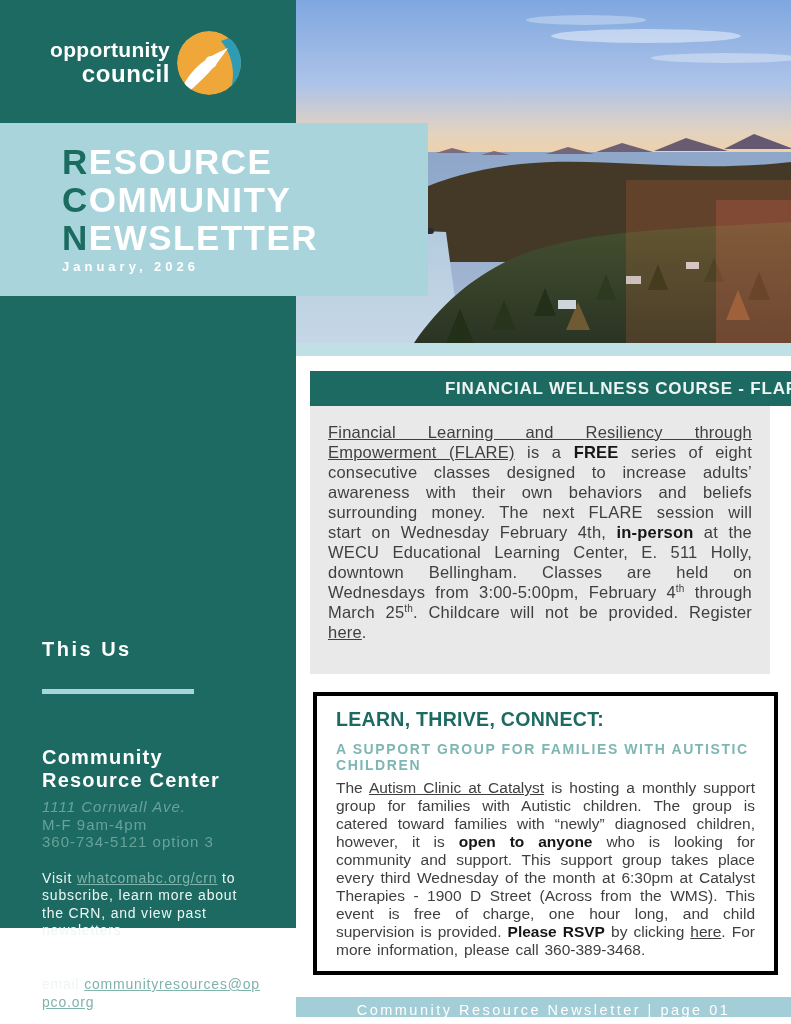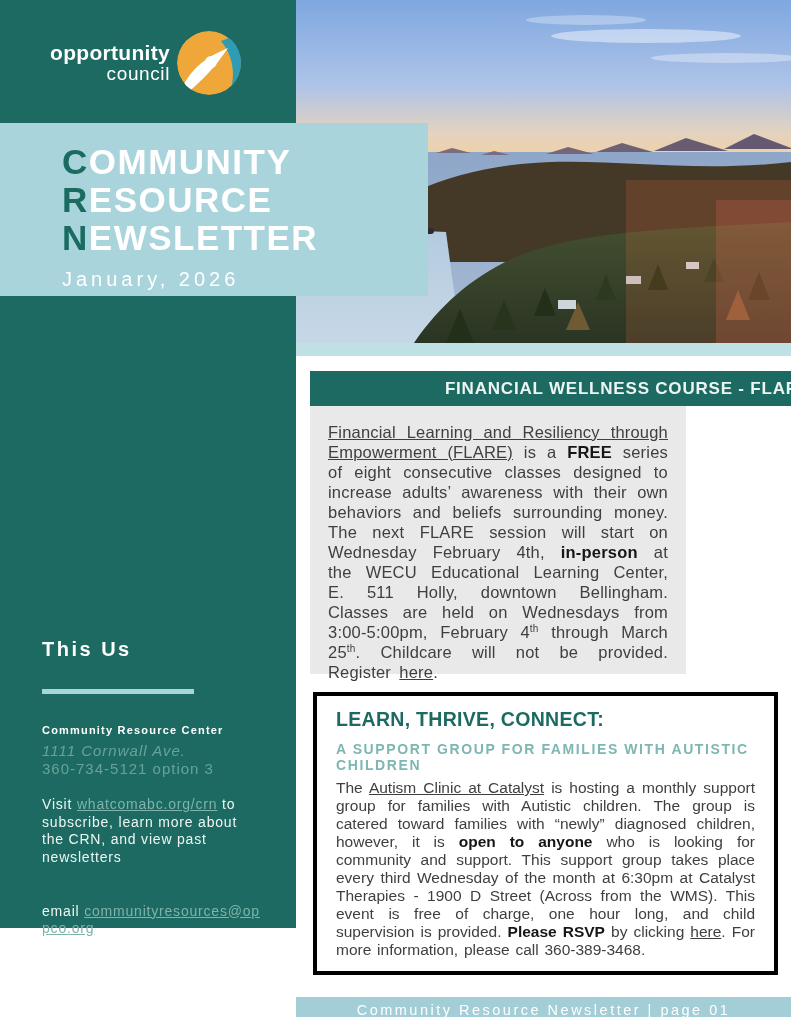--- a/index.html
+++ b/index.html
@@ -7,52 +7,52 @@
   .page {
     position:relative; width:791px; height:1024px; margin:0 auto;
     background:#ffffff; overflow:hidden;
     font-family:"Liberation Sans", sans-serif;
   }
   
   .sidebar { position:absolute; left:0; top:0; width:296px; height:928px; background:#1c6a61; }
   .logo { position:absolute; left:50px; top:31px; display:flex; align-items:center; }
   .logo-text { text-align:right; color:#ffffff; margin-right:7px; line-height:1.05; }
   .logo-line1 { font-size:21px; font-weight:800; letter-spacing:0.3px; }
-  .logo-line2 { font-size:19px; font-weight:400; letter-spacing:0.6px; }
+  .logo-line2 { font-size:24px; font-weight:700; letter-spacing:0.6px; }
   .logo-mark { width:64px; height:64px; display:block; }
   
   .masthead {
     position:absolute; left:0; top:123px; width:428px; height:173px;
     background:#a9d4dc; padding:20px 0 0 62px; z-index:3;
   }
   .trow { font-size:35px; font-weight:800; line-height:38px; color:#ffffff; letter-spacing:1.5px; white-space:nowrap; }
   .tin { color:#1a6b60; }
-  .date { margin-top:11px; font-size:20px; font-weight:400; letter-spacing:4px; color:#ffffff; }
+  .date { margin-top:2px; font-size:13px; font-weight:700; letter-spacing:4px; color:#ffffff; }
   
   .photo { position:absolute; left:296px; top:0; width:495px; height:343px; overflow:hidden; }
   .photo svg { display:block; width:495px; height:343px; }
   .photo-strip { position:absolute; left:296px; top:343px; width:495px; height:13px; background:#bfe0e4; }
   
   .about { position:absolute; left:42px; top:638px; width:220px; color:#f2f8f7; }
   .about h2 { font-size:20px; font-weight:800; letter-spacing:2.5px; color:#ffffff; }
   .divider { margin-top:28px; width:152px; height:5px; background:#a9d4dc; }
-  .org { margin-top:30px; font-size:11px; font-weight:700; letter-spacing:1.2px; color:#ffffff; }
+  .org { margin-top:52px; font-size:20px; font-weight:700; letter-spacing:1.2px; color:#ffffff; }
   .muted { font-size:15px; line-height:17.5px; letter-spacing:1px; color:#68a29a; }
   .muted.first { margin-top:6px;font-style:italic; }
   .para { margin-top:19px; font-size:14px; line-height:17.5px; letter-spacing:0.8px; color:#eef6f4; }
   .slink { color:#7fb3ab; text-decoration:underline; cursor:pointer; }
   .slink.email { word-break:break-all; }
   
   .flare-header {
     position:absolute; left:310px; top:371px; width:501px; height:35px;
     background:#1c6a61; color:#ecf5f3; font-size:17px; font-weight:700;
     letter-spacing:0.8px; line-height:35px; padding-left:24px;text-align:right;
   }
   .flare-body {
-    position:absolute; left:310px; top:406px; width:376px; height:268px;
+    position:absolute; left:310px; top:406px; width:460px; height:268px;
     background:#e9e9e9; padding:16px 18px 8px 18px;
     font-size:16.5px; line-height:20px; color:#3f3f3f;
     text-align:justify; letter-spacing:0.2px; word-spacing:3.5px;
   }
   .flare-body b, .support-box b { color:#161616; font-weight:800; }
   .u { text-decoration:underline; color:inherit; cursor:pointer; }
   sup { font-size:10px; line-height:0; }
   
   .support-box {
     position:absolute; left:313px; top:692px; width:465px; height:283px;
@@ -92,20 +92,21 @@
           <circle cx="34" cy="31" r="6" fill="#ffffff"></circle>
         </g>
       </svg>
     </div>
 
     <div class="about">
       <h2>This Us</h2>
       <div class="divider"></div>
       <p class="org">Community Resource Center</p>
       <p class="muted first">1111 Cornwall Ave.</p>
+      <p class="muted">M-F 9am-4pm</p>
       <p class="muted">360-734-5121 option 3</p>
       <p class="para"><span>Visit </span><a class="slink">whatcomabc.org/crn</a><span> to subscribe, learn more about the CRN, and view past newsletters</span></p>
       <p class="para"><br><span>email </span><a class="slink email">communityresources@oppco.org</a></p>
     </div>
   </aside>
 
   <div class="photo">
     <svg viewBox="0 0 495 343" preserveAspectRatio="none">
       <defs>
         <linearGradient id="sky" x1="0" y1="0" x2="0" y2="1">
@@ -156,22 +157,22 @@
       <rect x="330" y="276" width="15" height="8" fill="#c4cdd2"></rect>
       <rect x="390" y="262" width="13" height="7" fill="#cdd6da"></rect>
       <rect x="330" y="180" width="165" height="163" fill="rgba(255,120,70,0.16)"></rect>
       <rect x="420" y="200" width="75" height="143" fill="rgba(255,110,90,0.20)"></rect>
     </svg>
   </div>
   <div class="photo-strip"></div>
 
   <div class="masthead">
     <h1 class="title">
+      <div class="trow"><span class="tin">R</span><span>ESOURCE</span></div>
       <div class="trow"><span class="tin">C</span><span>OMMUNITY</span></div>
-      <div class="trow"><span class="tin">R</span><span>ESOURCE</span></div>
       <div class="trow"><span class="tin">N</span><span>EWSLETTER</span></div>
     </h1>
     <div class="date">January, 2026</div>
   </div>
 
   <header class="flare-header"><span>FINANCIAL WELLNESS COURSE - FLARE</span></header>
   <div class="flare-body">
     <p><a class="u">Financial Learning and Resiliency through Empowerment (FLARE)</a><span> is a </span><b>FREE</b><span> series of eight consecutive classes designed to increase adults’ awareness with their own behaviors and beliefs surrounding money. The next FLARE session will start on Wednesday February 4th, </span><b>in-person</b><span> at the WECU Educational Learning Center, E. 511 Holly, downtown Bellingham. Classes are held on Wednesdays from 3:00-5:00pm, February 4</span><sup>th</sup><span> through March 25</span><sup>th</sup><span>. Childcare will not be provided. Register </span><a class="u">here</a><span>.</span></p>
   </div>
 

